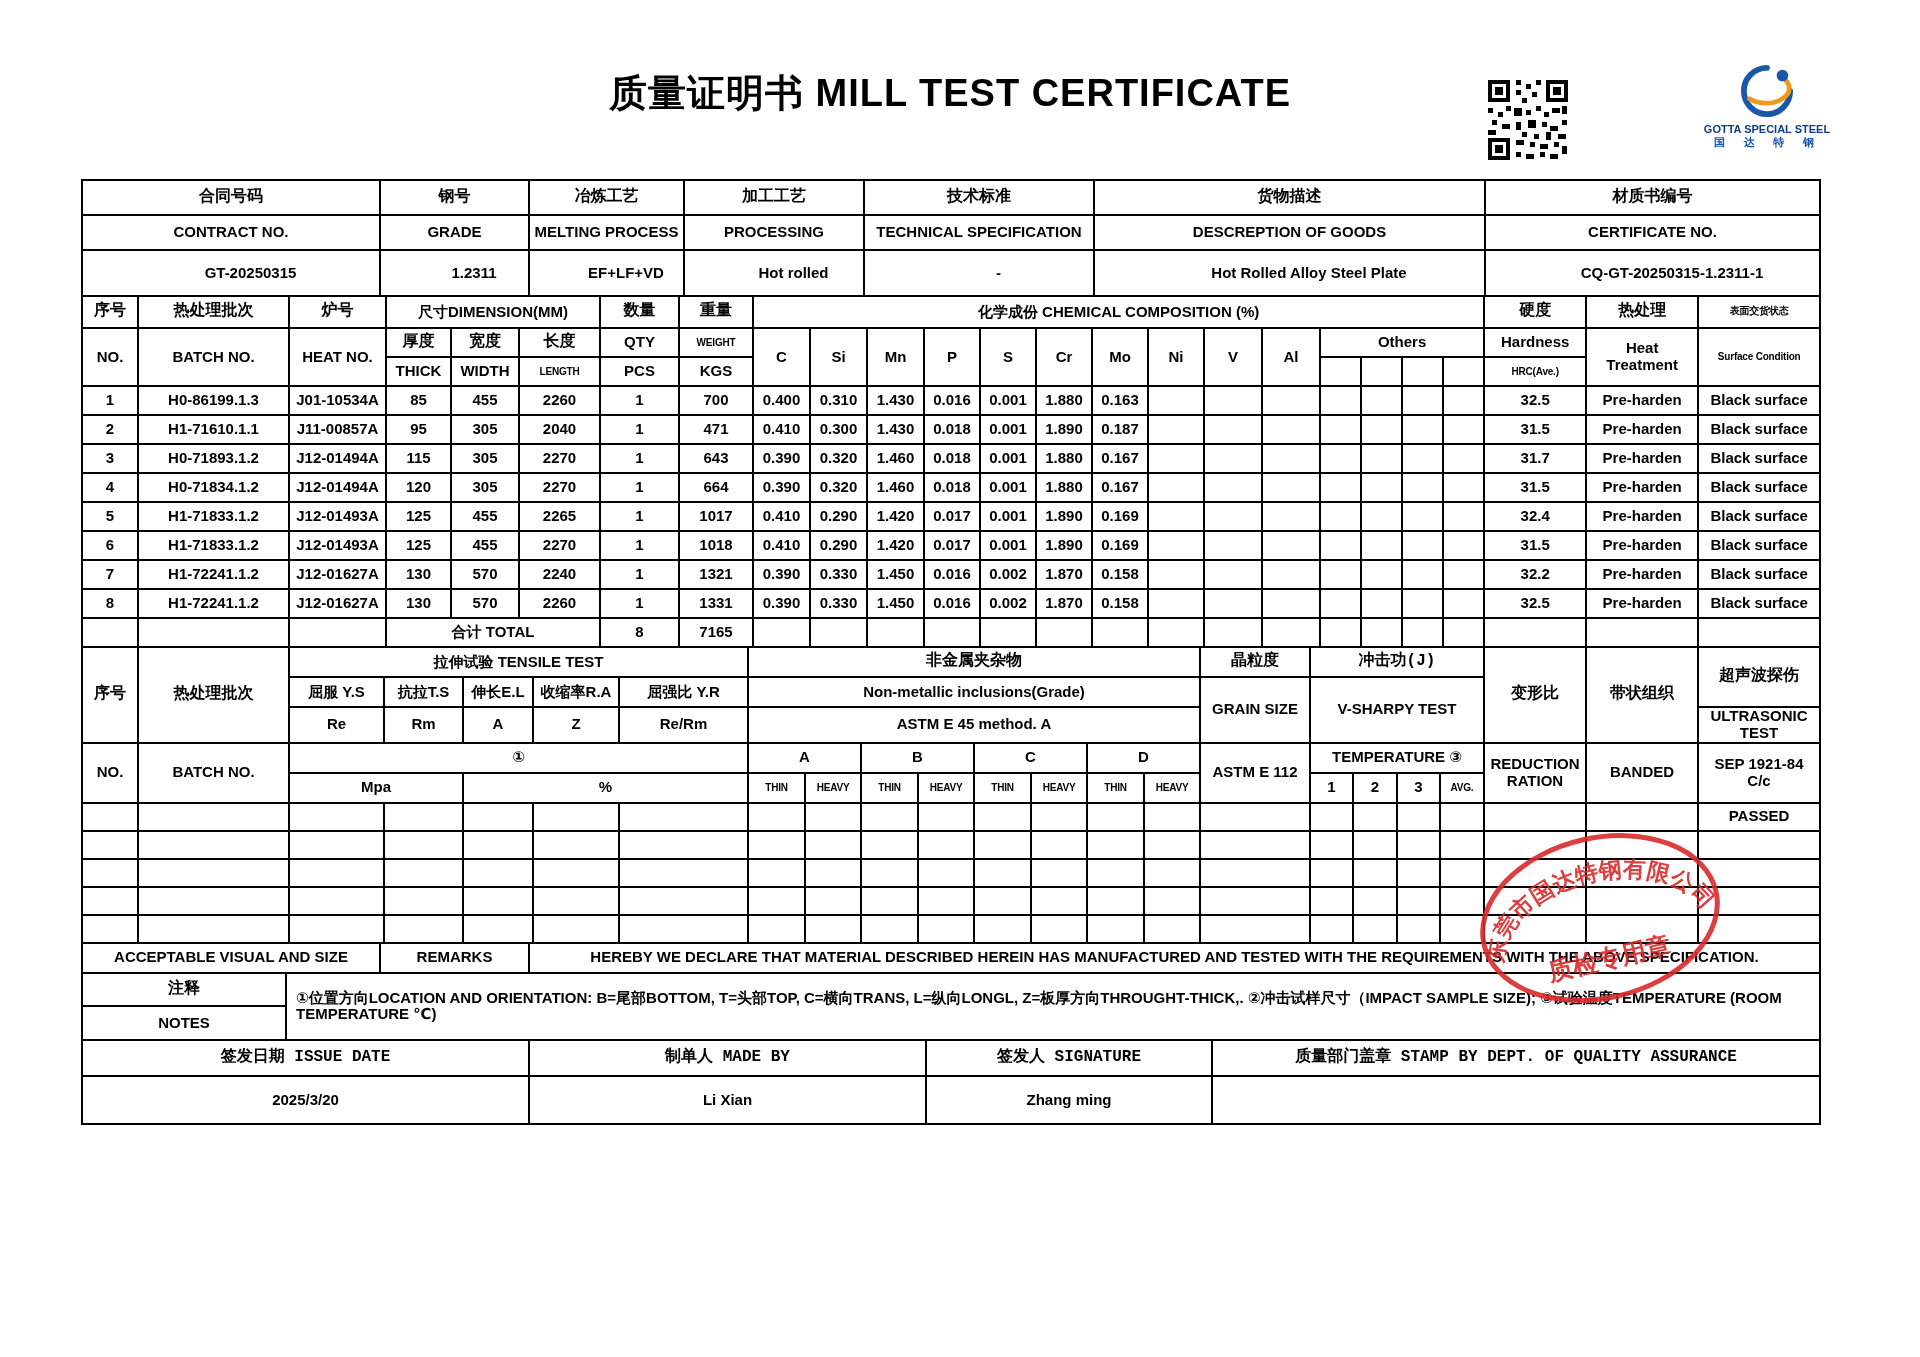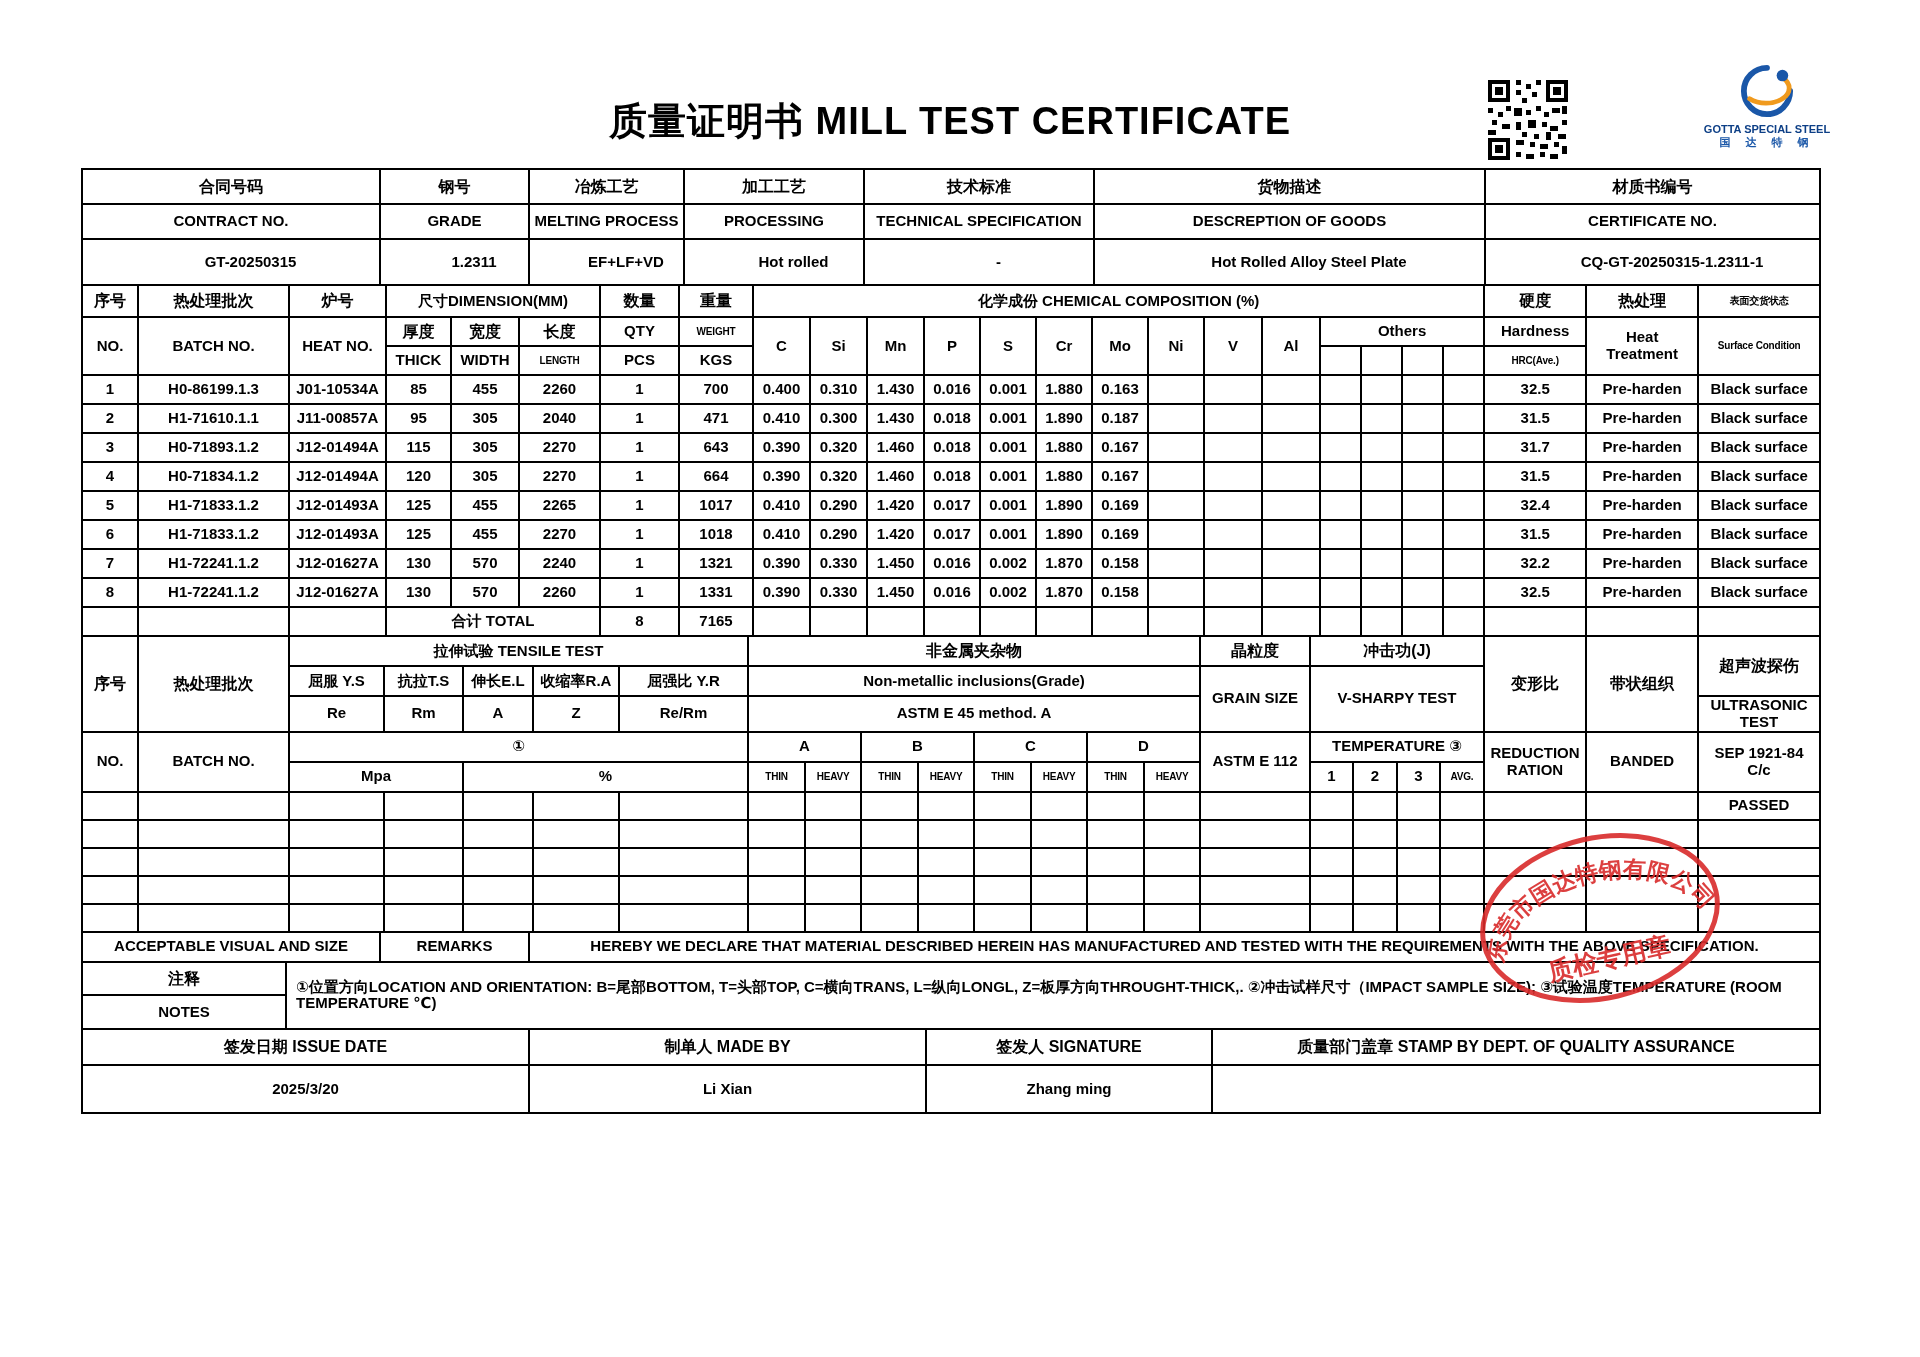--- a/index.html
+++ b/index.html
@@ -1,30 +1,30 @@
 <!DOCTYPE html>
 <html><head>
 <meta charset="utf-8">
 <style>
   html,body{margin:0;padding:0;}
   .page{width:1920px;height:1357px;position:relative;background:#fff;
         font-family:"Liberation Sans","DejaVu Sans",sans-serif;color:#000;overflow:hidden;}
   .doc{position:absolute;left:81px;top:0;width:1738px;}
-  .title{position:absolute;left:0;top:96px;width:100%;text-align:center;
+  .title{position:absolute;left:0;top:68px;width:100%;text-align:center;
          font-size:38px;font-weight:bold;letter-spacing:1px;white-space:nowrap;}
   .qr{position:absolute;left:1405px;top:78px;width:84px;height:84px;}
   .logo{position:absolute;left:1616px;top:64px;width:140px;text-align:center;}
   .logo .en{font-size:11px;font-weight:bold;color:#0d3f86;letter-spacing:0px;margin-top:1px;white-space:nowrap;}
   .logo .cn{font-size:11px;font-weight:bold;color:#1a57a8;letter-spacing:6px;white-space:nowrap;}
   .tables{position:absolute;left:0;top:167px;width:1738px;}
   table{border-collapse:collapse;table-layout:fixed;width:1738px;margin-top:-2px;}
-  table:first-child{margin-top:1px;border-radius:11px;}
+  table:first-child{margin-top:12px;border-radius:11px;}
   td{border:2px solid #000;padding:0 2px;text-align:center;vertical-align:middle;
      font-weight:bold;font-size:15px;line-height:1.12;overflow:hidden;}
-  .cn{font-size:16px;}
+  .cn{font-size:16px;font-family:Liberation Mono, monospace;}
   .fs14{font-size:10px;letter-spacing:-0.2px;}
   .h30 td{height:30px;} .h27 td{height:27px;} .h33 td{height:33px;} .h44 td{height:44px;padding-left:41px;}
   .h28 td{height:28px;} .h34 td{height:34px;} .h46 td{height:46px;}
   tbody.r27 tr td{height:27px;} tbody.r26 tr td{height:26px;}
   .left{text-align:left;padding:16px 9px;}
   .stamp{position:absolute;left:1374px;top:818px;width:290px;height:200px;z-index:5;opacity:0.9;}
 </style>
 </head>
 <body>
 

